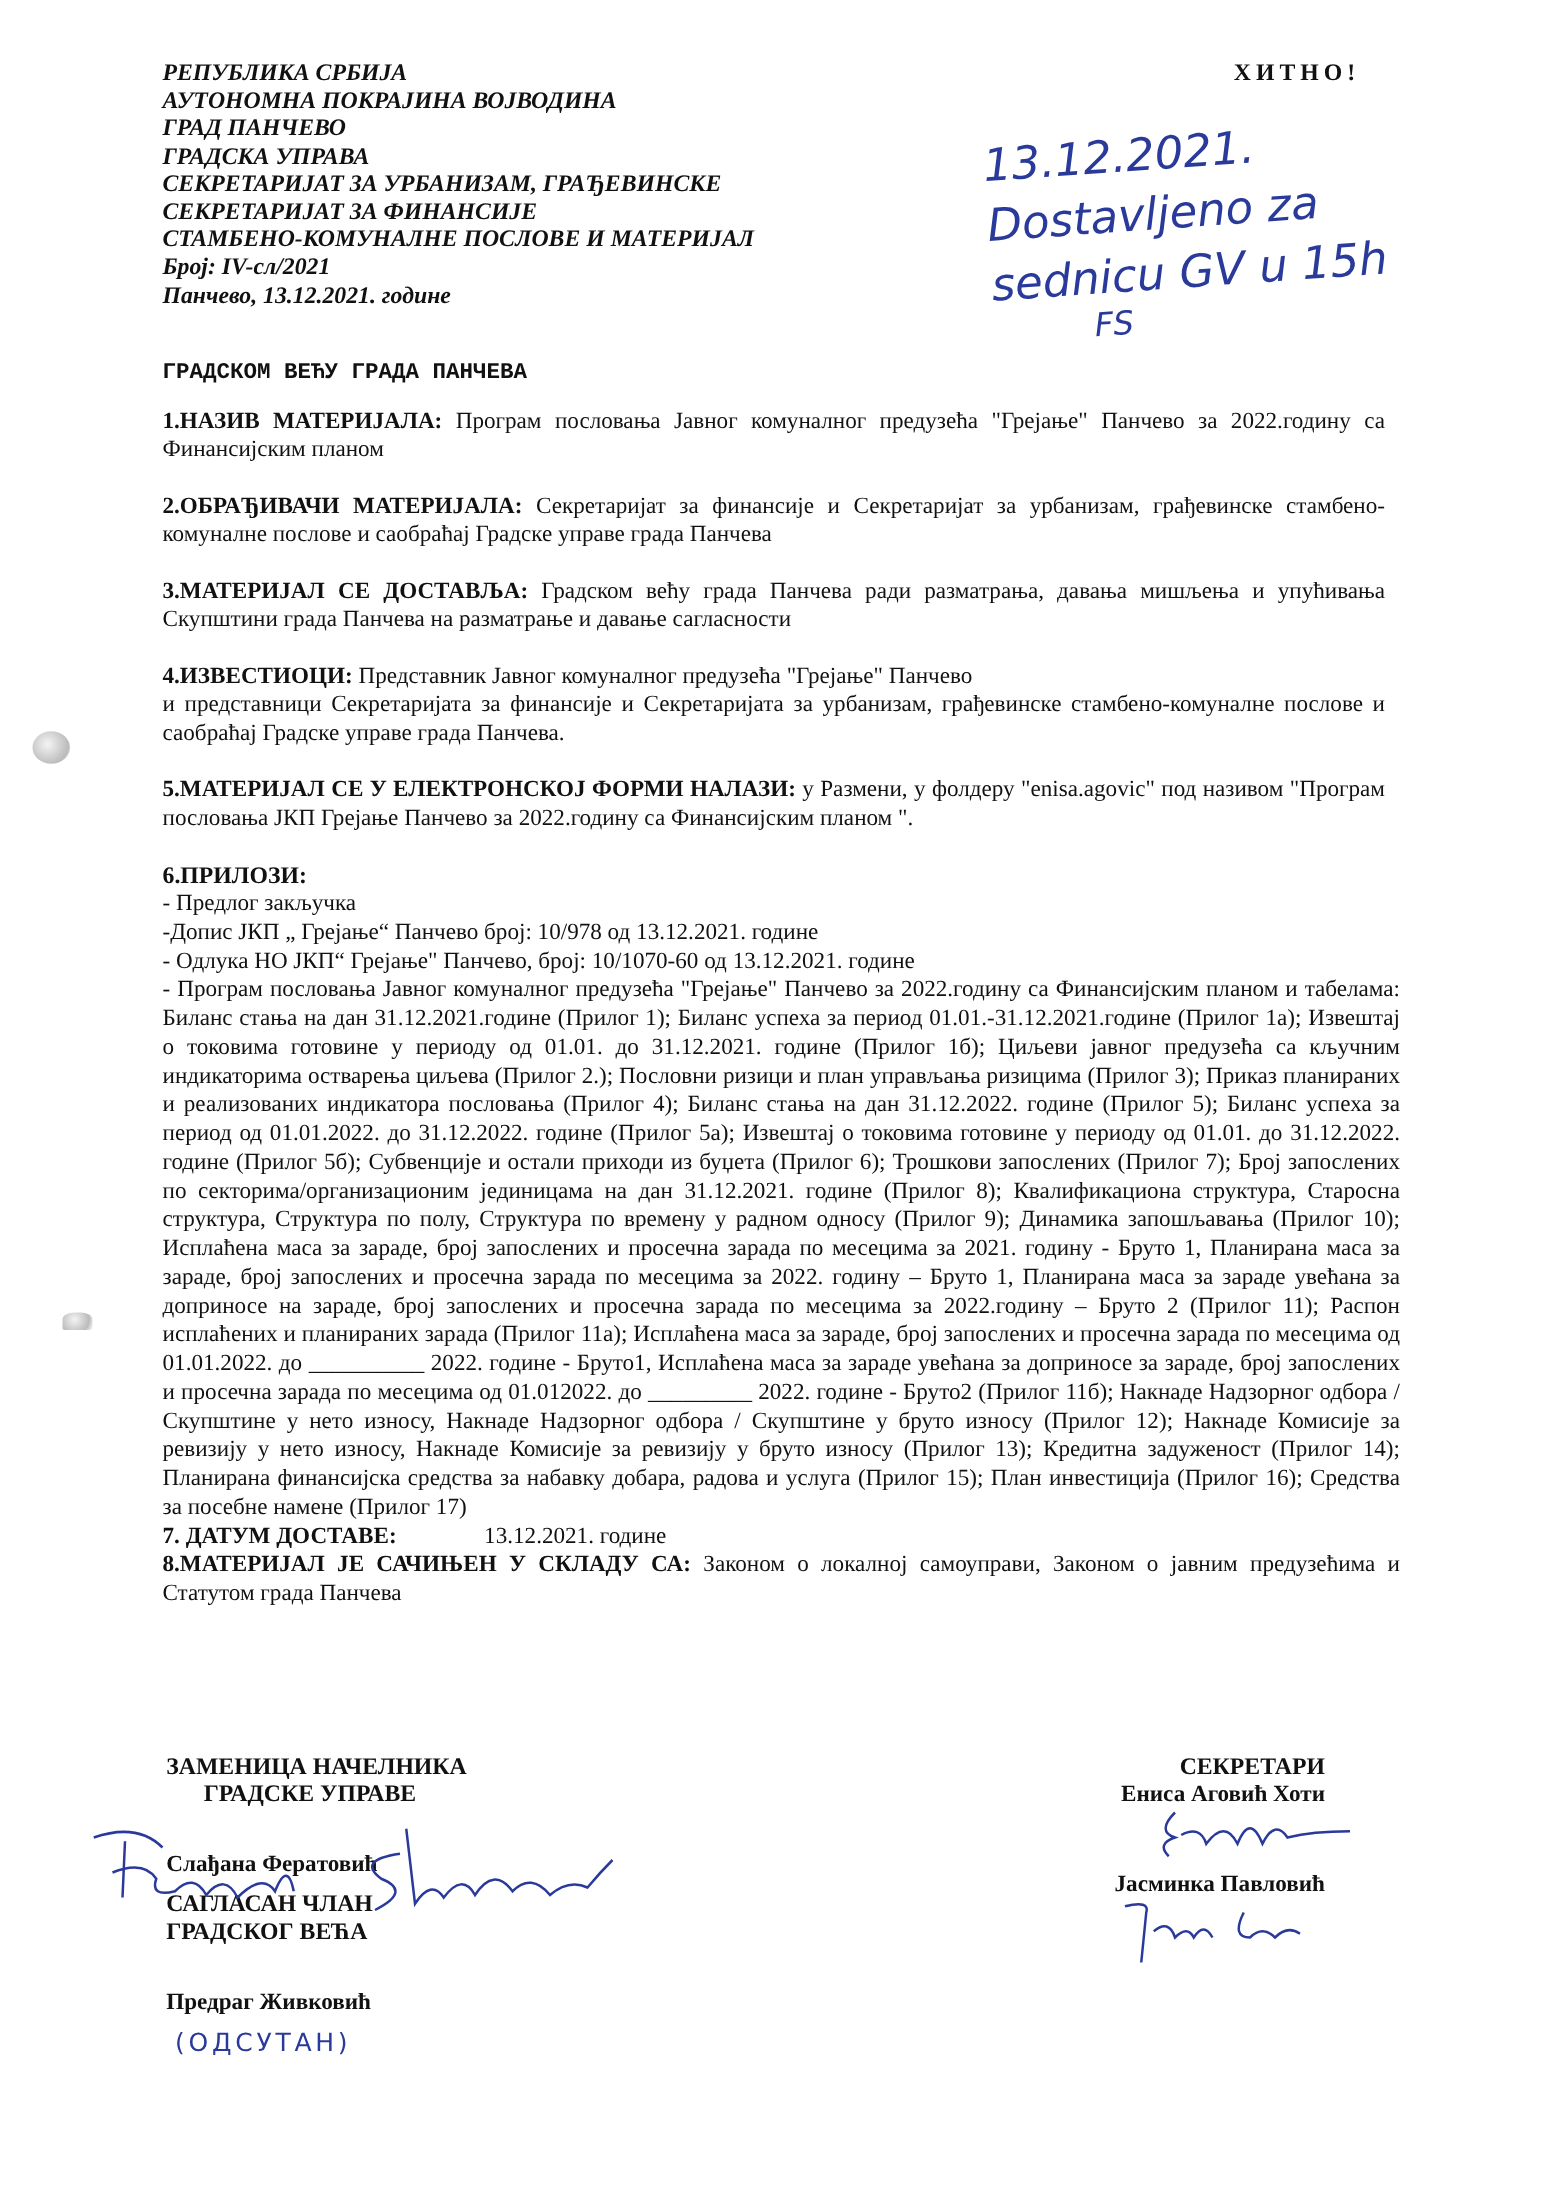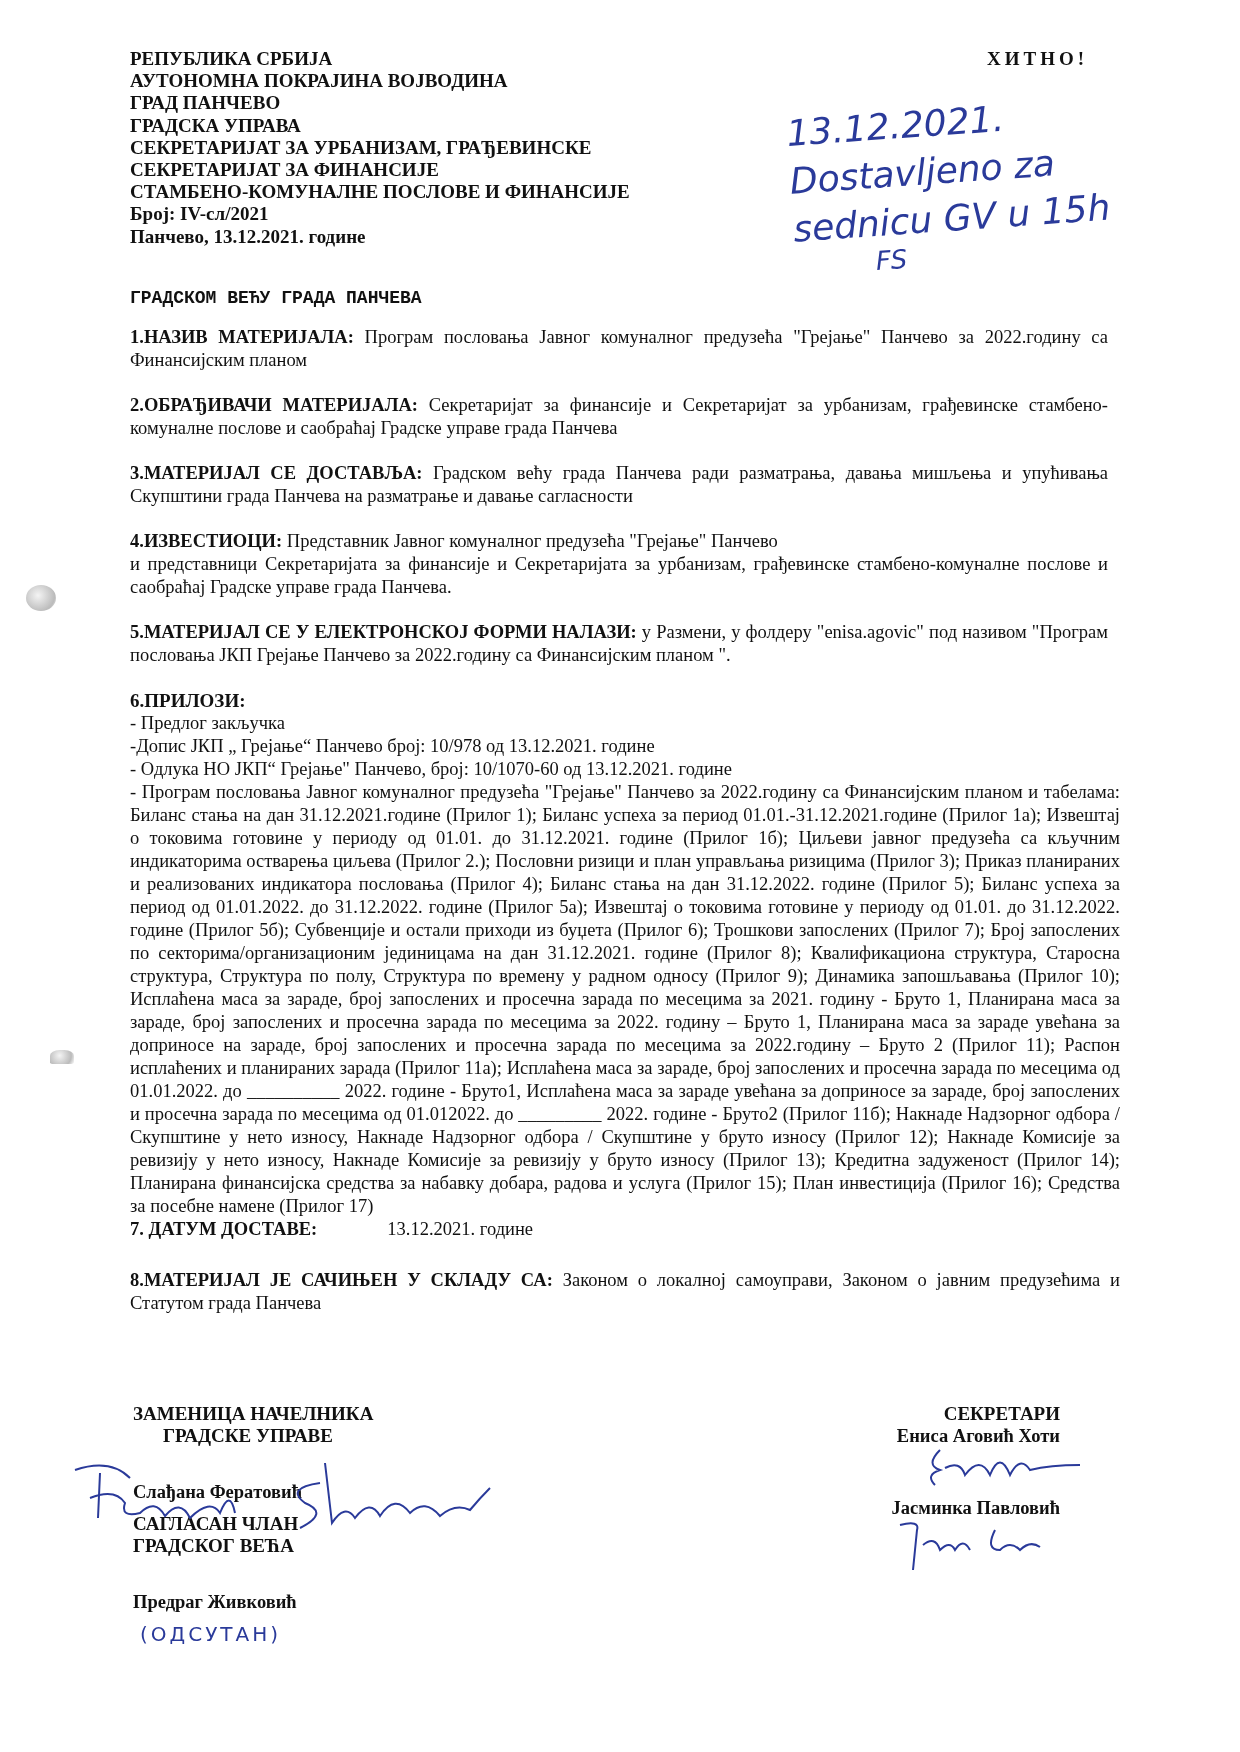--- a/index.html
+++ b/index.html
@@ -1,19 +1,19 @@
 <!DOCTYPE html>
 <html><head>
 <meta charset="utf-8">
 <style>
   html, body { margin: 0; padding: 0; background: #ffffff; }
   body { width: 1240px; height: 1752px; position: relative; overflow: hidden; color: #111; font-family: "Liberation Serif", serif; }
   .page { position: absolute; left: 0; top: 0; width: 1240px; height: 1752px; }
   .hdr { position: absolute; left: 130px; top: 48px; font-weight: bold; font-size: 19px; line-height: 22.2px; }
-  .hdr div { white-space: nowrap; }
+  .hdr div { white-space: nowrap; font-style: italic; }
   .urgent { position: absolute; left: 987px; top: 48px; font-weight: bold; font-size: 19px; letter-spacing: 4px; }
   .hand { position: absolute; color: #2a3a9a; font-family: "DejaVu Sans", sans-serif; font-style: italic; font-weight: normal; }
   .note { left: 785px; top: 110px; font-size: 36px; line-height: 48px; transform: rotate(-4deg); transform-origin: left top; }
   .note div { white-space: nowrap; }
   .note .init { font-size: 26px; margin-left: 80px; line-height: 26px; }
   .addressee { position: absolute; left: 130px; top: 288px; font-weight: bold; font-size: 18px; font-family: Liberation Mono, monospace; }
   .body { position: absolute; left: 130px; top: 326px; width: 990px; font-size: 18.5px; line-height: 23px; }
   .sec { text-align: justify; margin: 0 12px 22px 0; }
   .sec b { font-weight: bold; }
   .list { margin: 0; }
@@ -34,21 +34,21 @@
   <div class="blob" style="left:26px;top:585px;width:30px;height:26px;"></div>
   <div class="blob" style="left:50px;top:1050px;width:24px;height:14px;border-radius:40% 40% 10% 10%;"></div>
 
   <div class="hdr">
     <div>РЕПУБЛИКА СРБИЈА</div>
     <div>АУТОНОМНА ПОКРАЈИНА ВОЈВОДИНА</div>
     <div>ГРАД ПАНЧЕВО</div>
     <div>ГРАДСКА УПРАВА</div>
     <div>СЕКРЕТАРИЈАТ ЗА УРБАНИЗАМ, ГРАЂЕВИНСКЕ</div>
     <div>СЕКРЕТАРИЈАТ ЗА ФИНАНСИЈЕ</div>
-    <div>СТАМБЕНО-КОМУНАЛНЕ ПОСЛОВЕ И ФИНАНСИЈЕ</div>
+    <div>СТАМБЕНО-КОМУНАЛНЕ ПОСЛОВЕ И МАТЕРИЈАЛ</div>
     <div>Број: IV-сл/2021</div>
     <div>Панчево, 13.12.2021. године</div>
   </div>
 
   <div class="urgent">ХИТНО!</div>
 
   <div class="hand note">
     <div>13.12.2021.</div>
     <div>Dostavljeno za</div>
     <div>sednicu GV u 15h</div>
@@ -71,21 +71,21 @@
     <div class="list">
       <div style="font-weight:bold;font-size:19px;">6.ПРИЛОЗИ:</div>
       <div class="item">- Предлог закључка</div>
       <div class="item">-Допис ЈКП „ Грејање“ Панчево број: 10/978 од 13.12.2021. године</div>
       <div class="item">- Одлука НО ЈКП“ Грејање" Панчево, број: 10/1070-60 од 13.12.2021. године</div>
       <div class="item">- Програм пословања Јавног комуналног предузећа "Грејање" Панчево за 2022.годину са Финансијским планом и табелама: Биланс стања на дан 31.12.2021.године (Прилог 1); Биланс успеха за период 01.01.-31.12.2021.године (Прилог 1а); Извештај о токовима готовине у периоду од 01.01. до 31.12.2021. године (Прилог 1б); Циљеви јавног предузећа са кључним индикаторима остварења циљева (Прилог 2.); Пословни ризици и план управљања ризицима (Прилог 3); Приказ планираних и реализованих индикатора пословања (Прилог 4); Биланс стања на дан 31.12.2022. године (Прилог 5); Биланс успеха за период  од 01.01.2022. до 31.12.2022. године (Прилог 5а);  Извештај о токовима готовине у периоду од 01.01. до 31.12.2022. године (Прилог 5б); Субвенције и остали приходи из буџета (Прилог 6); Трошкови запослених (Прилог 7); Број запослених по секторима/организационим јединицама на дан 31.12.2021. године (Прилог 8); Квалификациона структура, Старосна структура, Структура по полу, Структура по времену у радном односу (Прилог 9); Динамика запошљавања (Прилог 10); Исплаћена маса за зараде, број запослених и просечна зарада по месецима за 2021. годину - Бруто 1, Планирана маса за зараде, број запослених и просечна зарада по месецима за 2022. годину – Бруто 1, Планирана маса за зараде увећана за доприносе на зараде, број запослених и просечна зарада по месецима за 2022.годину – Бруто 2 (Прилог 11); Распон исплаћених и планираних зарада (Прилог 11а); Исплаћена маса за зараде, број запослених и просечна зарада по месецима од 01.01.2022. до __________ 2022. године - Бруто1, Исплаћена маса за зараде увећана за доприносе за зараде, број запослених и просечна зарада по месецима од 01.012022. до _________ 2022. године - Бруто2 (Прилог 11б); Накнаде Надзорног одбора / Скупштине у нето износу, Накнаде Надзорног одбора / Скупштине у бруто износу (Прилог 12); Накнаде Комисије за ревизију у нето износу, Накнаде Комисије за ревизију у бруто износу (Прилог 13); Кредитна задуженост (Прилог 14); Планирана финансијска средства за набавку добара, радова и услуга (Прилог 15); План инвестиција (Прилог 16); Средства за посебне намене (Прилог 17)</div>
     </div>
 
     <p class="tight"><b>7. ДАТУМ ДОСТАВЕ:</b><span style="display:inline-block;width:70px;"></span><span>13.12.2021. године</span></p>
 
-    <p class="tight" style="text-align:justify;margin-top:28px;"><b>8.МАТЕРИЈАЛ ЈЕ САЧИЊЕН У СКЛАДУ СА:</b><span> Законом о локалној самоуправи, Законом о јавним предузећима и Статутом града Панчева</span></p>
+    <p class="tight" style="text-align:justify;"><b>8.МАТЕРИЈАЛ ЈЕ САЧИЊЕН У СКЛАДУ СА:</b><span> Законом о локалној самоуправи, Законом о јавним предузећима и Статутом града Панчева</span></p>
   </div>
 
   <div class="sig-left">
     <div>ЗАМЕНИЦА НАЧЕЛНИКА</div>
     <div class="center">ГРАДСКЕ УПРАВЕ</div>
     <div style="height:34px;"></div>
     <div class="name">Слађана Ферaтовић</div>
     <div style="height:10px;"></div>
     <div>САГЛАСАН ЧЛАН</div>
     <div>ГРАДСКОГ ВЕЋА</div>

